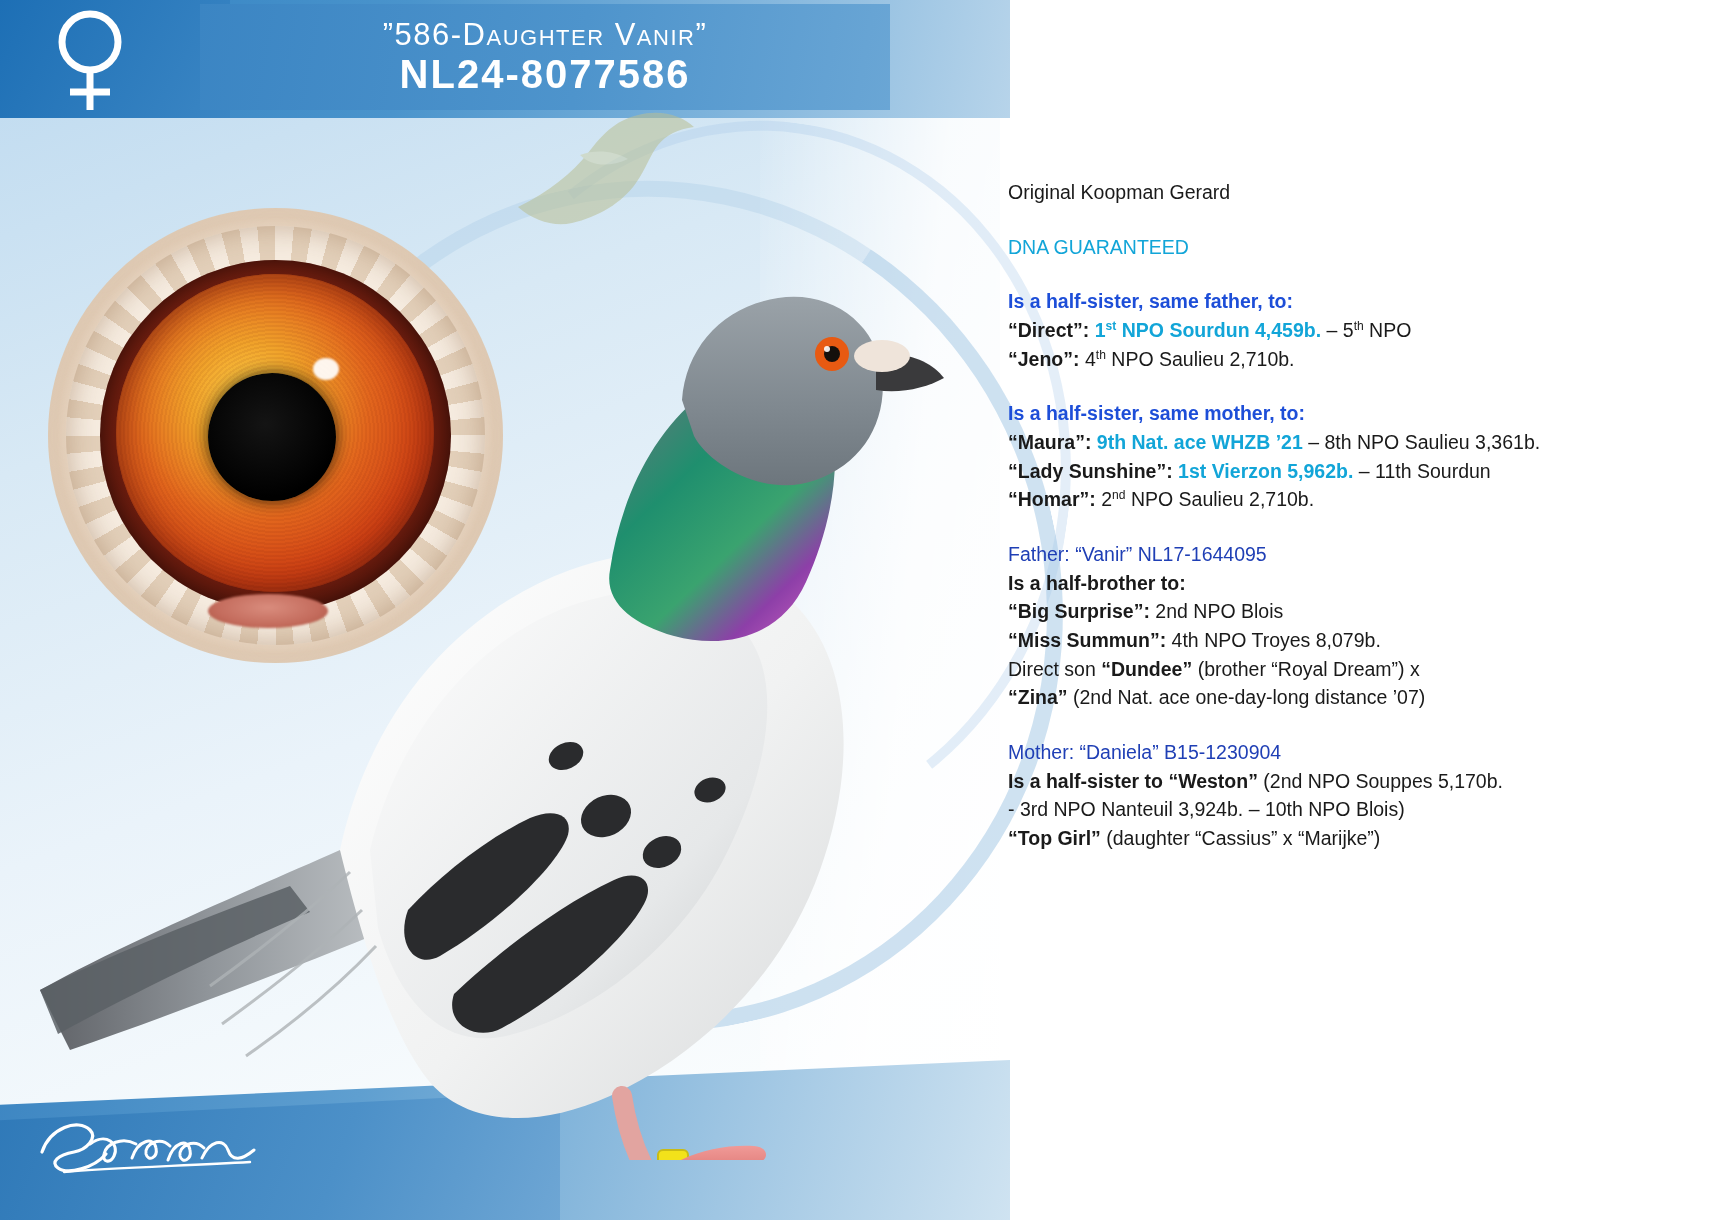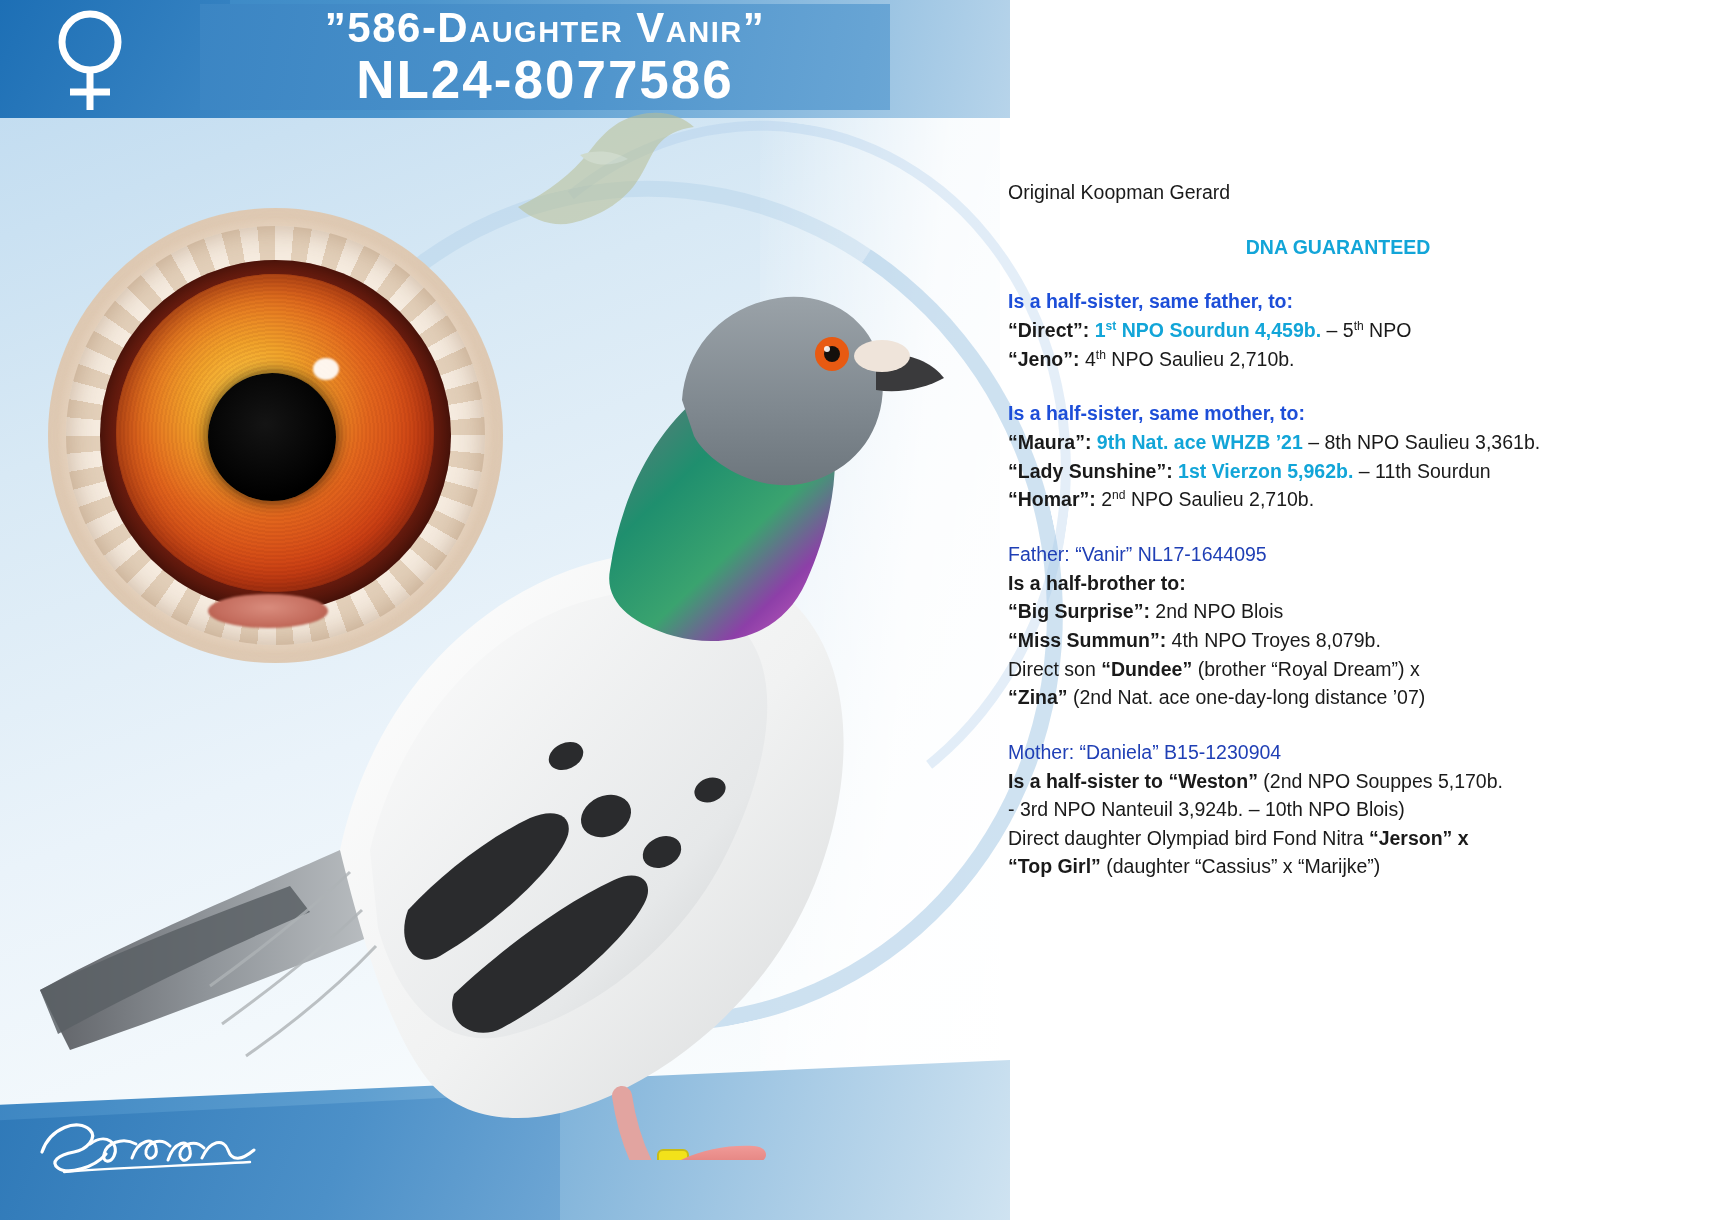--- a/index.html
+++ b/index.html
@@ -102,29 +102,29 @@
     left: 200px; top: 4px;
     width: 690px; height: 106px;
     background: linear-gradient(100deg, #3b85c3 0%, #4e94cc 55%, #6aa6d5 100%);
     display: flex;
     flex-direction: column;
     align-items: center;
     justify-content: center;
     color: #ffffff;
   }
   .title-name {
-    font-size: 42px;
-    font-weight: bold;
+    font-size: 31px;
+    font-weight: normal;
     letter-spacing: 1.5px;
     font-variant: small-caps;
     text-transform: none;
     line-height: 1.05;
   }
   .title-ring {
-    font-size: 53px;
+    font-size: 40px;
     font-weight: bold;
     letter-spacing: 2px;
     line-height: 1.05;
     margin-top: 2px;
   }
 
   
   .eye-wrap {
     position: absolute;
     left: 48px; top: 208px;
@@ -231,21 +231,21 @@
     left: 1008px;
     top: 178px;
     width: 660px;
     font-size: 19.5px;
     line-height: 1.47;
     color: #1a1a1a;
   }
   .info p { margin: 0; }
   .blk { margin-bottom: 26px; }
   .hdr-red { color: #1d4ed8; font-weight: bold; }
-  .hdr-cyan { color: #12a5d8; font-weight: bold; text-align: center; }
+  .hdr-cyan { color: #12a5d8; font-weight: normal; }
   .hdr-blue { color: #1f3fb5; font-weight: normal; }
   .b { font-weight: bold; }
   .cyan { color: #12a5d8; font-weight: bold; }
   sup { font-size: 0.62em; vertical-align: super; }
 </style>
 </head>
 <body>
 
 <div class="page">
 
@@ -414,19 +414,18 @@
           <p><span>Direct son </span><span class="b">“Dundee”</span><span> (brother “Royal Dream”) x</span></p>
           <p><span class="b">“Zina”</span><span> (2nd Nat. ace one-day-long distance ’07)</span></p>
         </div>
     </div>
 
     <div class="blk">
       <p class="hdr-blue">Mother: “Daniela” B15-1230904</p>
       <div>
           <p><span class="b">Is a half-sister to “Weston”</span><span> (2nd NPO Souppes 5,170b.</span></p>
           <p><span>- 3rd NPO Nanteuil 3,924b. – 10th NPO Blois)</span></p>
-          <p><span>Direct daughter Olympiad bird Fond Nitra </span><span class="b">“Jerson” x</span></p>
           <p><span class="b">“Top Girl”</span><span> (daughter “Cassius” x “Marijke”)</span></p>
         </div>
     </div>
 
   </div>
 </div>
 
 </body></html>

